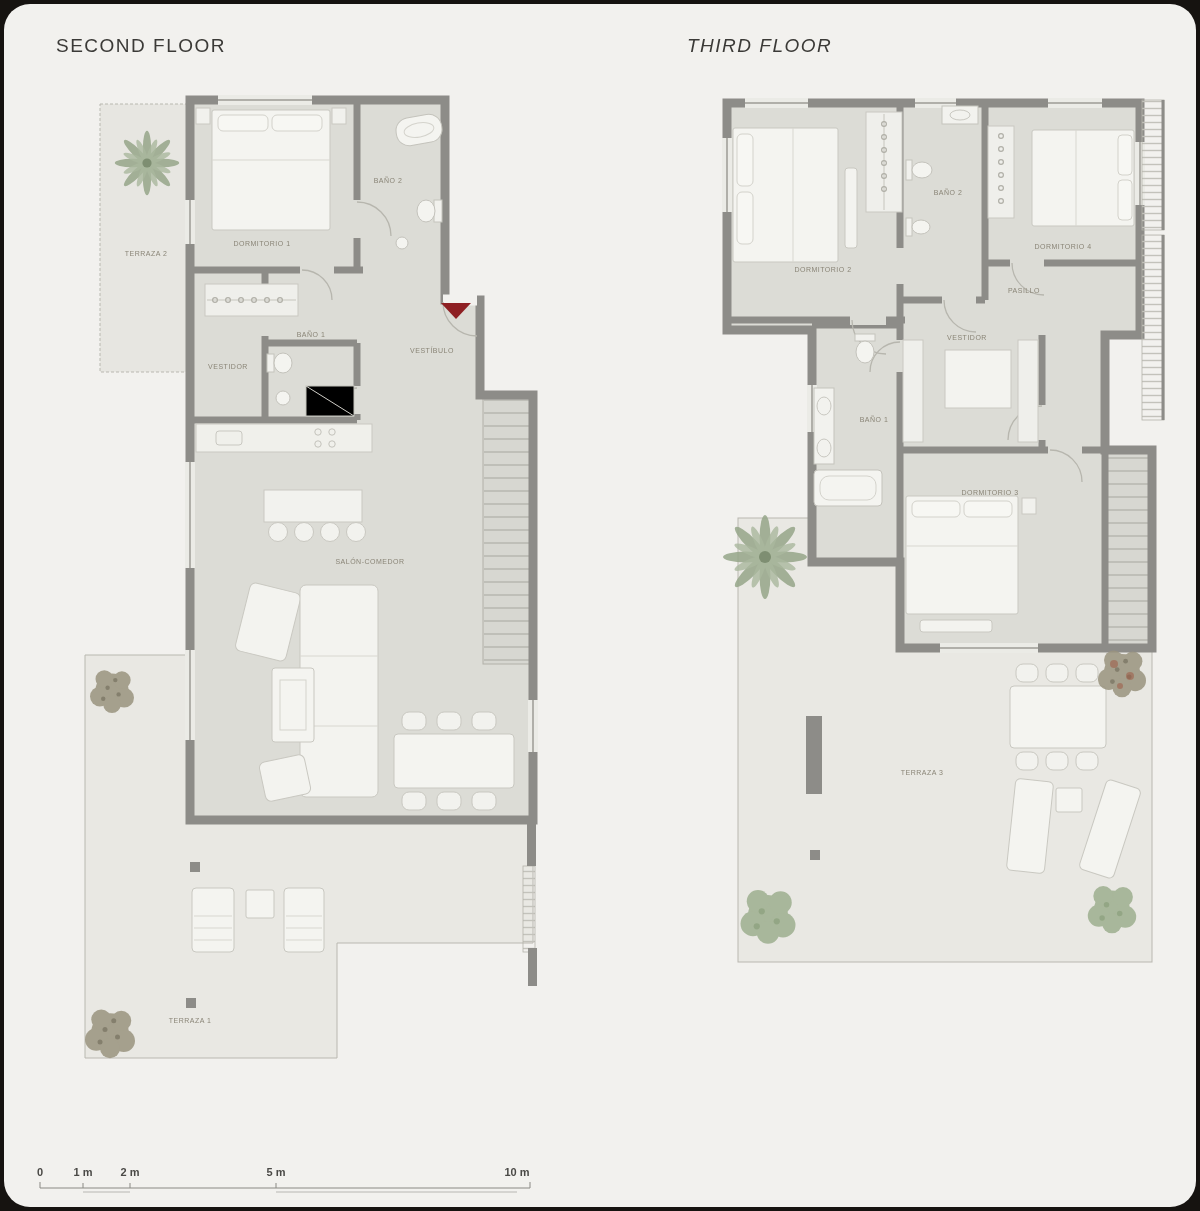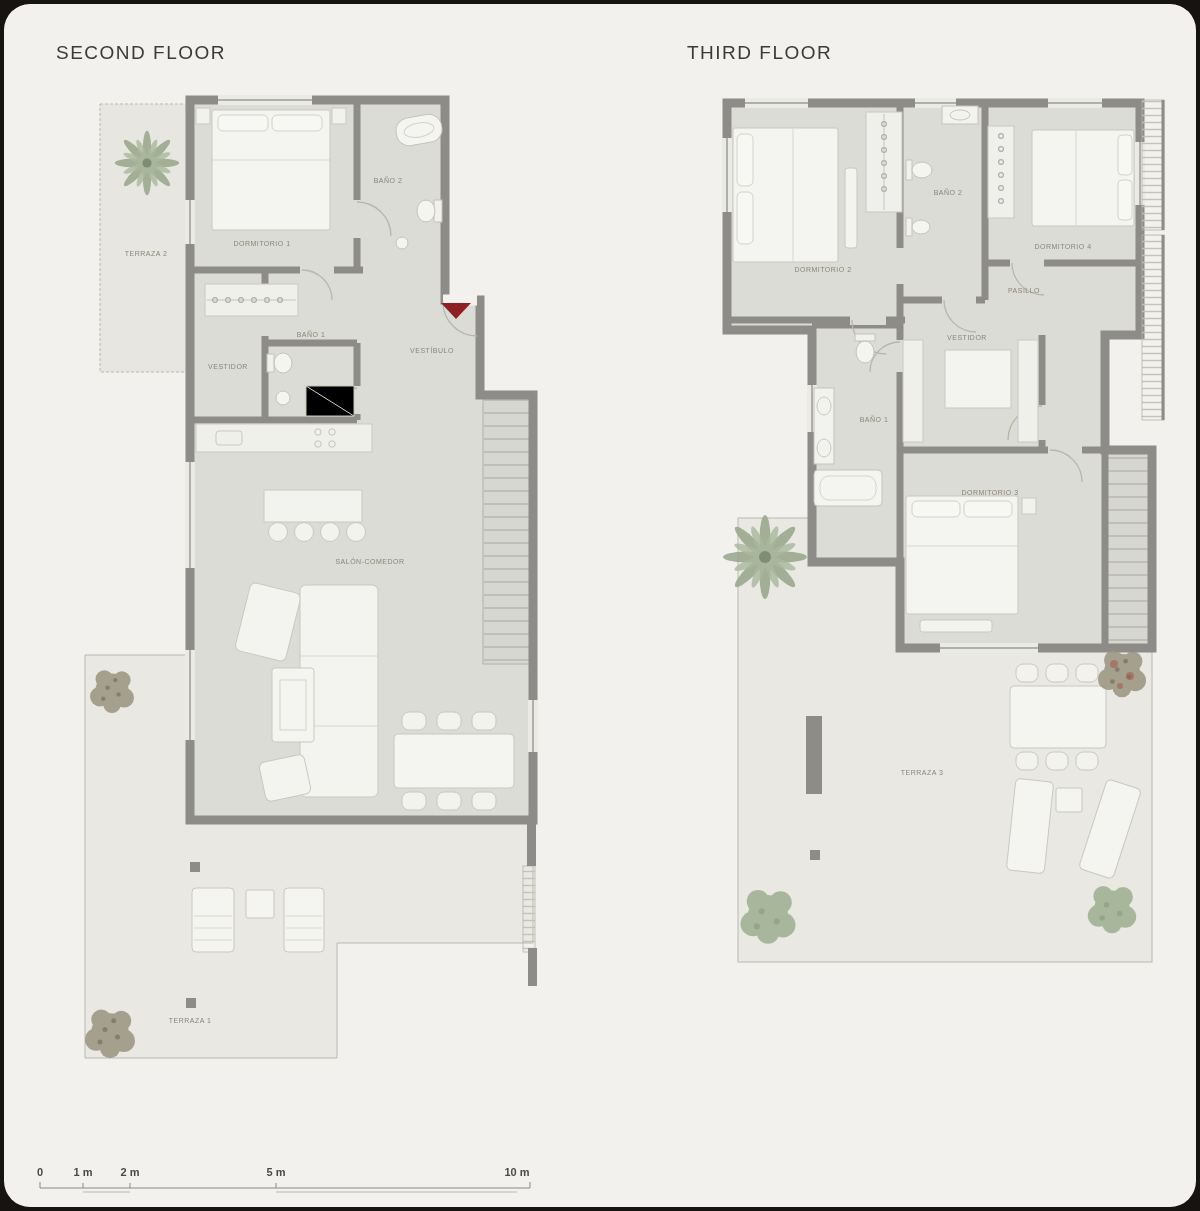--- a/index.html
+++ b/index.html
@@ -14,24 +14,24 @@
     position:absolute;left:4px;top:4px;right:4px;bottom:4px;
     background:#f2f1ee;
     border-radius:26px;
   }
   .floor-title{
     position:absolute;
     font-size:19px;
     letter-spacing:1.5px;
     color:#3b3a37;
     font-weight:400;
-    top:38px;
+    top:31px;
   }
   #title-second{left:52px;}
-  #title-third{left:683px;}
+  #title-third{left:683px;font-style:italic;}
   svg.plan{
     position:absolute;left:0;top:0;
     filter:blur(0.4px);
   }
   .room-label{
     font-family:"Liberation Sans", sans-serif;
     font-size:7px;
     letter-spacing:0.5px;
     fill:#8a8577;
     text-anchor:middle;

